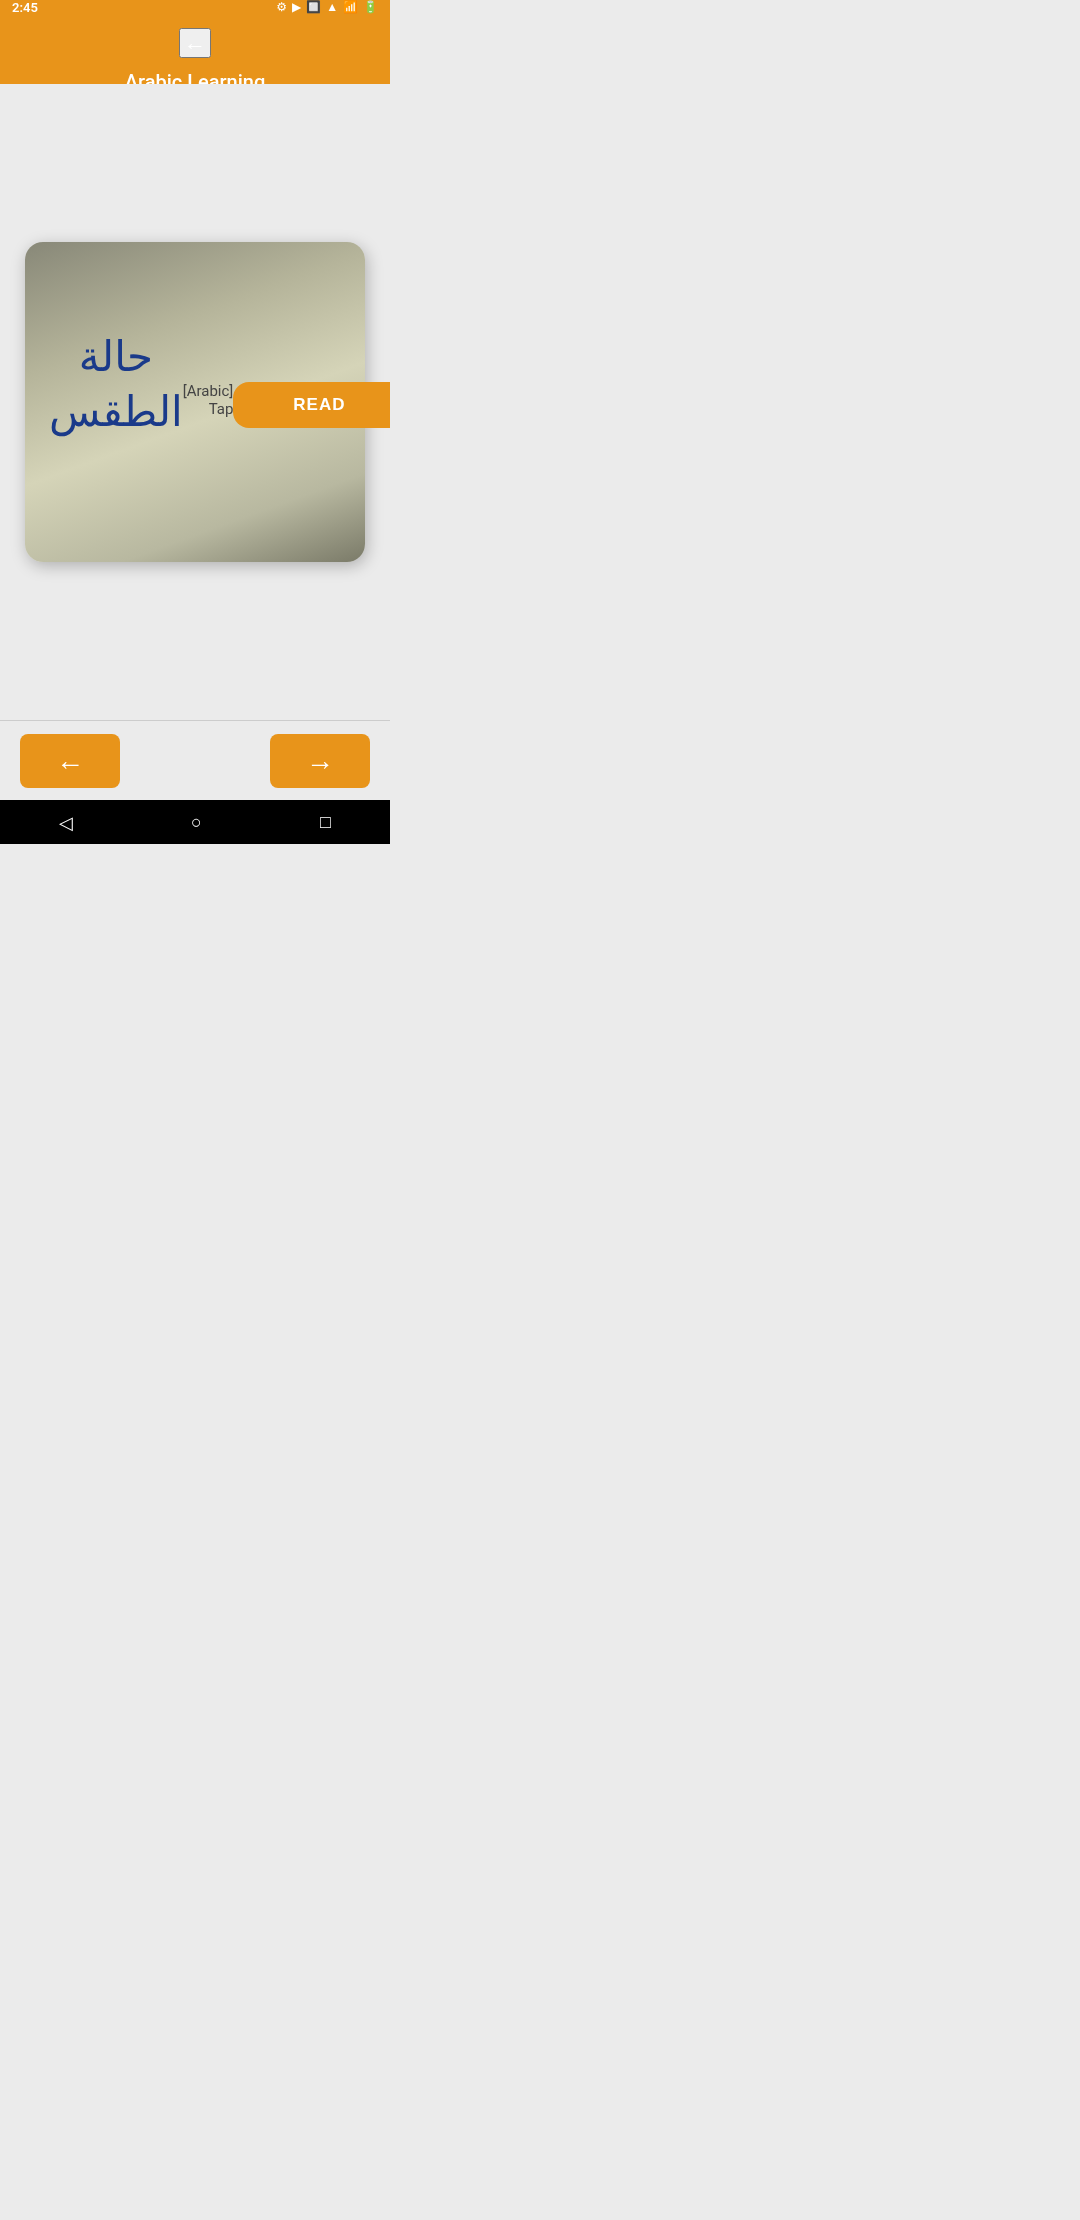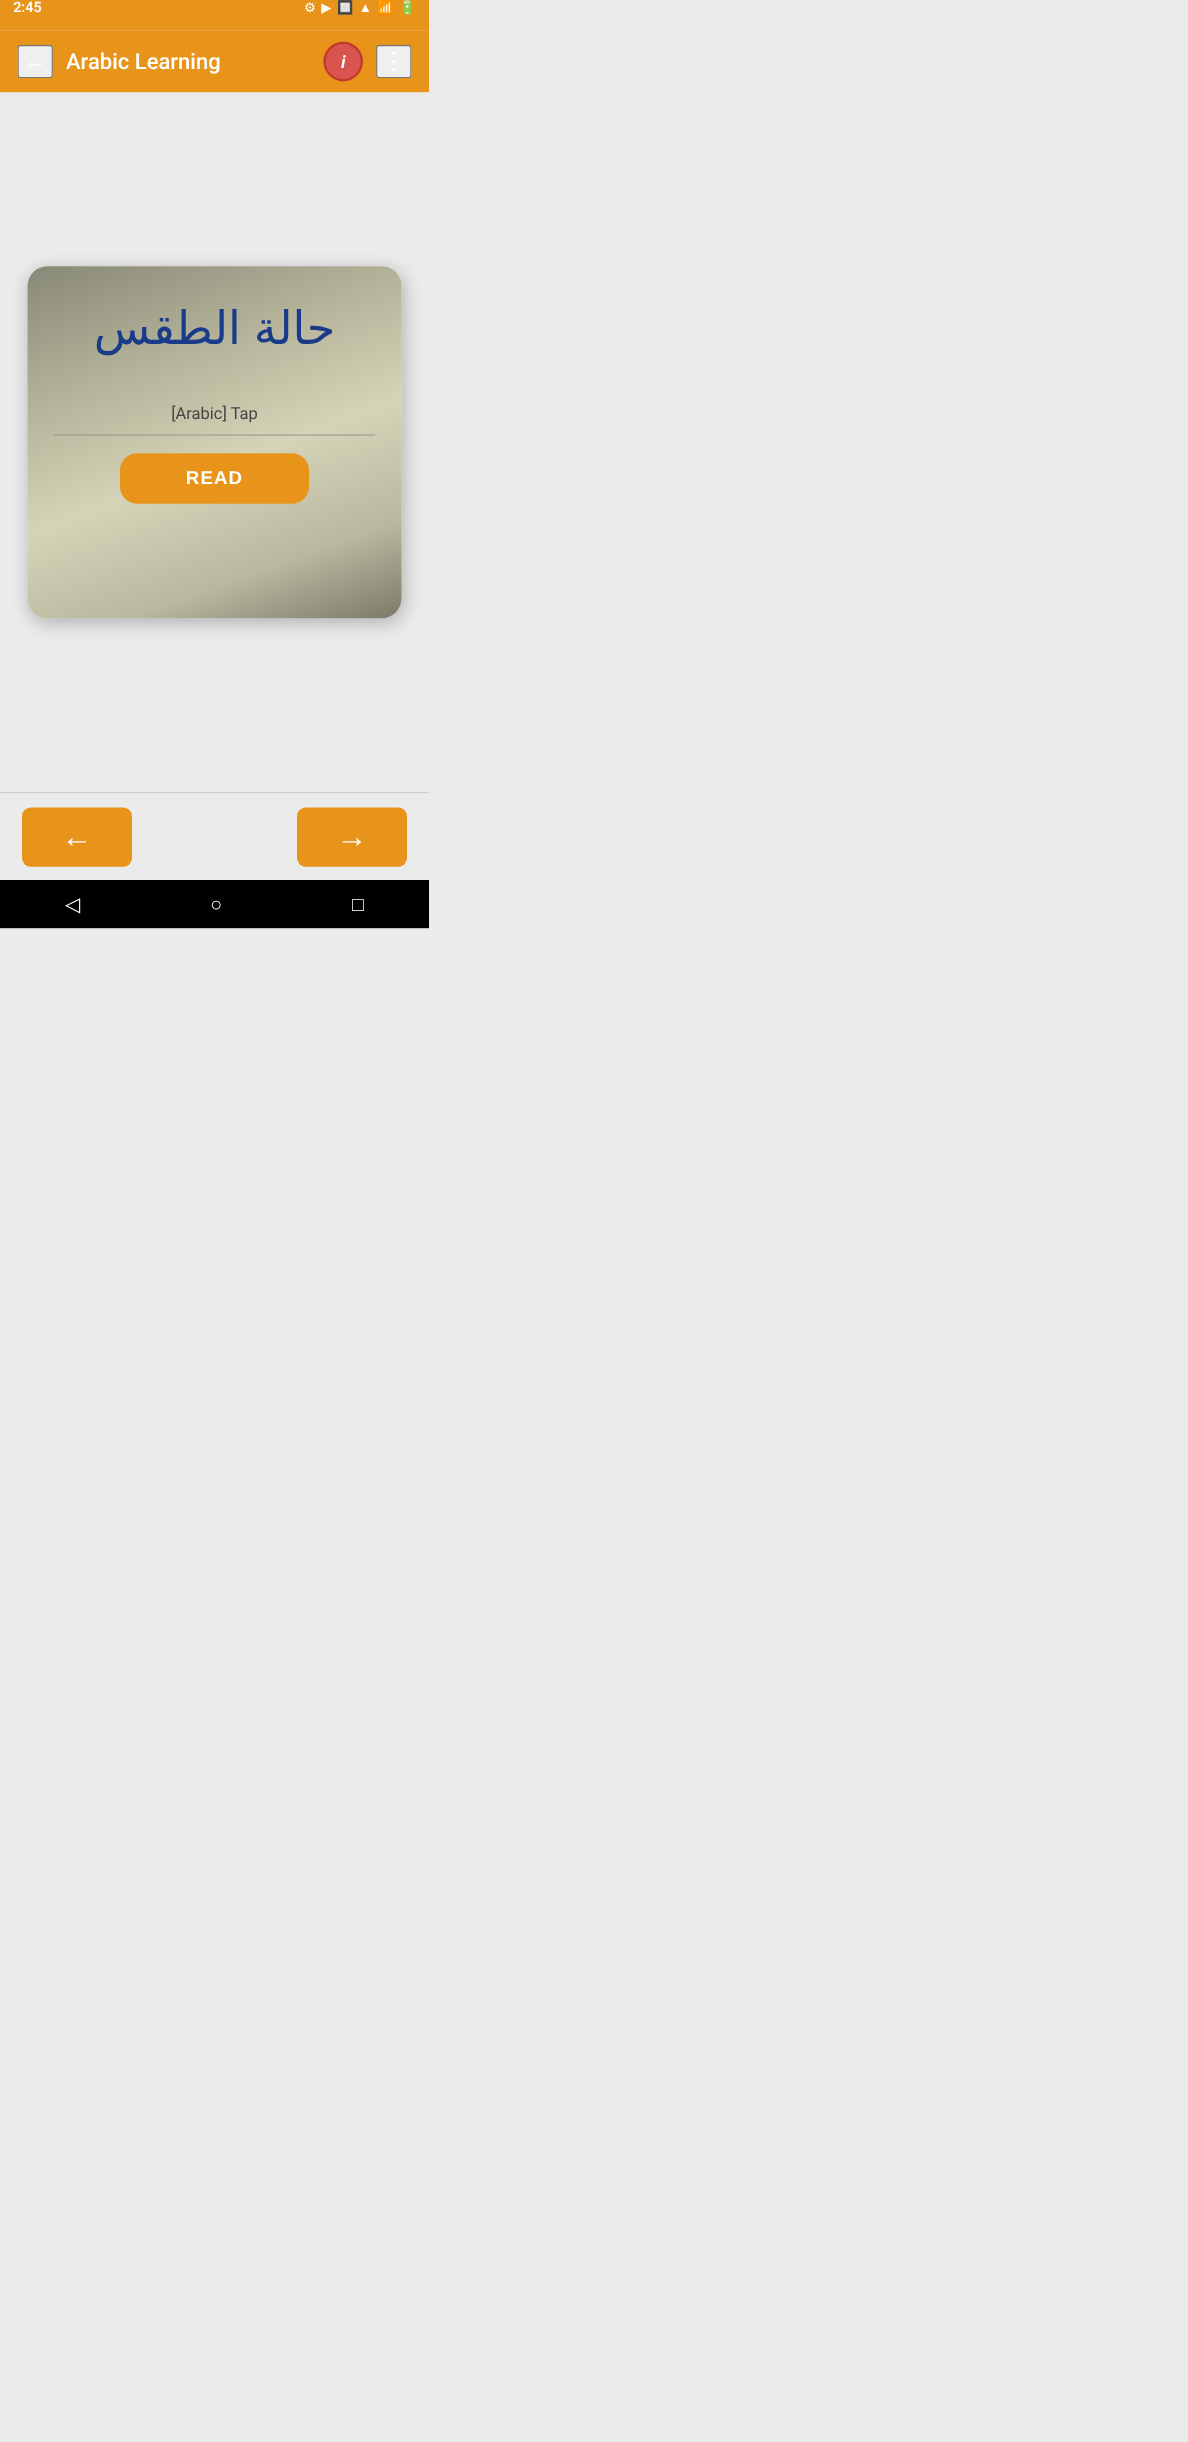--- a/index.html
+++ b/index.html
@@ -41,20 +41,21 @@
     }
 
     
     .app-bar {
       background: #e8941a;
       height: 56px;
       display: flex;
       align-items: center;
       padding: 0 16px;
       gap: 12px;
+      flex-direction: column;
     }
     .app-bar-back {
       color: white;
       font-size: 22px;
       cursor: pointer;
       width: 32px;
       text-align: center;
     }
     .app-bar-title {
       flex: 1;
@@ -97,21 +98,21 @@
       background: #ebebeb;
     }
 
     
     .flashcard {
       width: 340px;
       background: linear-gradient(160deg, #888878 0%, #b5b49a 30%, #d5d4b8 55%, #b8b8a0 80%, #7a7a68 100%);
       border-radius: 18px;
       padding: 30px 24px 24px;
       display: flex;
-      flex-direction: column;
+      flex-direction: row;
       align-items: center;
       min-height: 320px;
       box-shadow: 2px 4px 16px rgba(0,0,0,0.25);
     }
 
     .arabic-text {
       font-size: 42px;
       color: #1a3a8a;
       text-align: center;
       margin-bottom: 40px;

